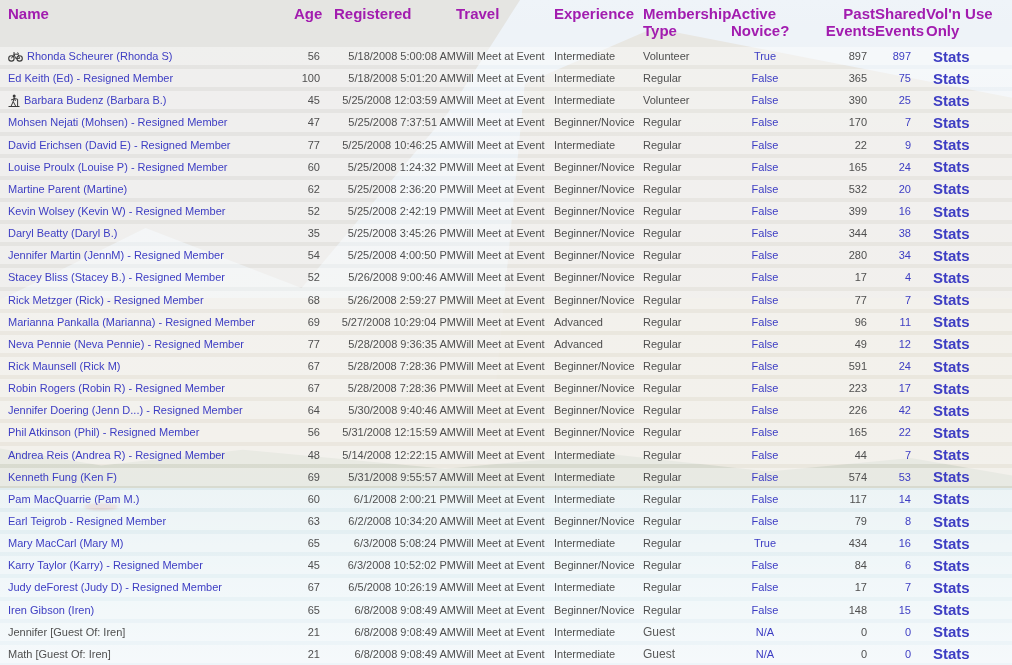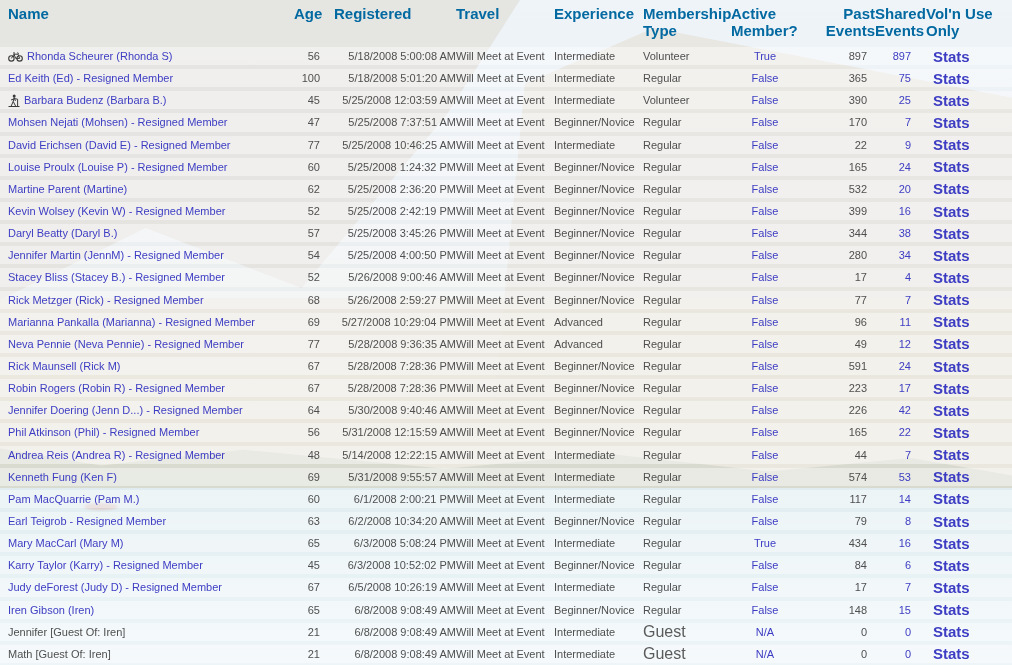--- a/index.html
+++ b/index.html
@@ -21,21 +21,21 @@
   .bg-lake{position:absolute;left:0;top:488px;width:100%;height:177px;
     background:linear-gradient(180deg,#bed8de 0%,#cfe4ec 55%,#dcebf2 100%);}
   .bg-canoe{position:absolute;left:84px;top:503px;width:34px;height:7px;background:#b05a4e;
     border-radius:50%;opacity:.5;filter:blur(1px);}
   .overlay{position:absolute;inset:0;background:rgba(255,255,255,.52);}
 
   
   :root{--cols:294px 26px 136px 98px 89px 88px 68px 76px 48px 86px;}
   .table{position:absolute;inset:0;display:flex;flex-direction:column;}
   .hdr{display:grid;grid-template-columns:var(--cols);height:45px;box-sizing:border-box;
-    padding-top:5px;font-weight:bold;font-size:15px;line-height:17px;color:#0369a1;}
+    padding-top:5px;font-weight:bold;font-size:15px;line-height:17px;color:#a21caf;}
   .hdr>div{overflow:visible;white-space:normal;}
   .h-name{padding-left:8px;}
   .h-age{text-align:right;}
   .h-reg{padding-left:14px;white-space:nowrap;}
   .h-past{text-align:right;white-space:nowrap;}
   .h-shared{text-align:right;}
   .h-voln{padding-left:3px;}
   .rows{display:flex;flex-direction:column;flex:1;}
   .row{display:grid;grid-template-columns:var(--cols);flex:1;align-items:center;
     font-size:11px;color:#4f4f4f;box-sizing:border-box;padding:2px 0;
@@ -44,21 +44,21 @@
   .c-name{padding-left:8px;display:flex;align-items:center;gap:4px;}
   .c-age{text-align:right;}
   .c-reg{padding-left:14px;text-align:right;}
   .c-active{text-align:center;}
   .c-past{text-align:right;padding-right:8px;}
   .c-shared{text-align:right;padding-right:12px;}
   .c-voln{padding-left:10px;font-weight:bold;}
   a.link{color:#3d3dc3;text-decoration:none;cursor:pointer;}
   a.stats{font-size:15px;}
   .guest-name{color:#4f4f4f;}
-  .memb-guest{font-size:16px;color:#5a5a5a;}
+  .memb-guest{font-size:12px;color:#5a5a5a;}
   .icon{display:inline-flex;align-items:center;}
   .icon svg{display:block;}
 </style>
 </head>
 <body>
 
 <div class="scene">
   <div class="bg-sky"></div>
   <div class="bg-mtn-left"></div>
   <div class="bg-mtn-right"></div>
@@ -70,21 +70,21 @@
 </div>
 
 <div class="table">
   <div class="hdr">
     <div class="h-name">Name</div>
     <div class="h-age">Age</div>
     <div class="h-reg">Registered</div>
     <div class="h-travel">Travel</div>
     <div class="h-exp">Experience</div>
     <div class="h-memb">Membership Type</div>
-    <div class="h-active">Active Member?</div>
+    <div class="h-active">Active Novice?</div>
     <div class="h-past">Past Events</div>
     <div class="h-shared">Shared Events</div>
     <div class="h-voln">Vol'n Use Only</div>
   </div>
   <div class="rows" id="rows">
   <div class="row">
     <div class="cell c-name">
       <span class="icon">
             <svg width="15" height="11" viewBox="0 0 15 11">
               <circle cx="3.4" cy="7.4" r="2.7" fill="none" stroke="#3a3a3a" stroke-width="1.1"></circle>
@@ -221,21 +221,21 @@
     <div class="cell c-past">399</div>
     <div class="cell c-shared"><a class="link">16</a></div>
     <div class="cell c-voln"><a class="link stats">Stats</a></div>
   </div>
 
   <div class="row">
     <div class="cell c-name">
 
       <a class="link">Daryl Beatty (Daryl B.)</a>
     </div>
-    <div class="cell c-age">57</div>
+    <div class="cell c-age">35</div>
     <div class="cell c-reg">5/25/2008 3:45:26 PM</div>
     <div class="cell c-travel">Will Meet at Event</div>
     <div class="cell c-exp">Beginner/Novice</div>
     <div class="cell c-memb">Regular</div>
     <div class="cell c-active"><a class="link">False</a></div>
     <div class="cell c-past">344</div>
     <div class="cell c-shared"><a class="link">38</a></div>
     <div class="cell c-voln"><a class="link stats">Stats</a></div>
   </div>
 

